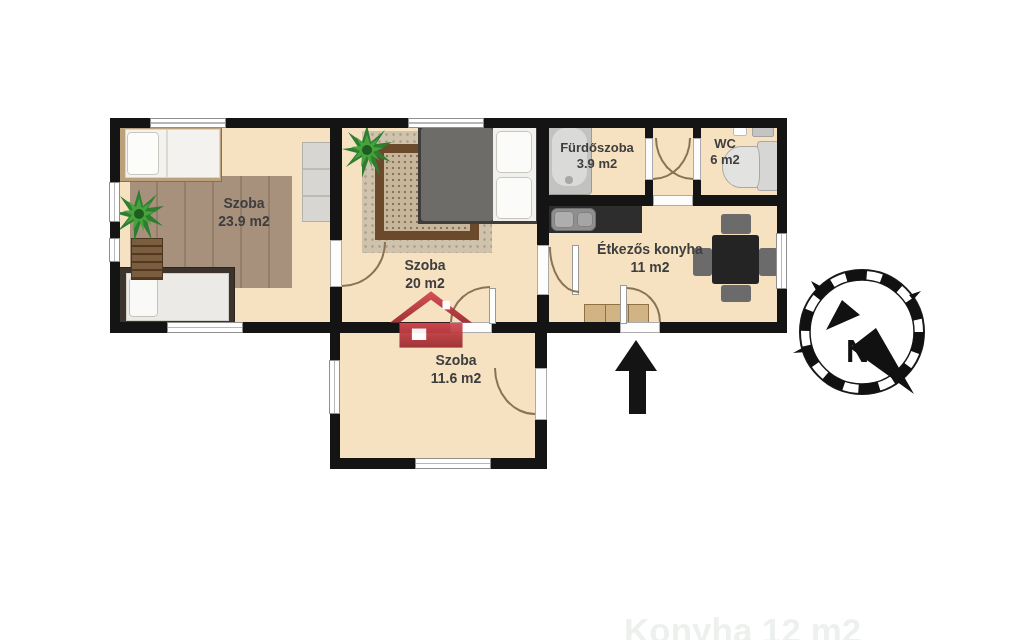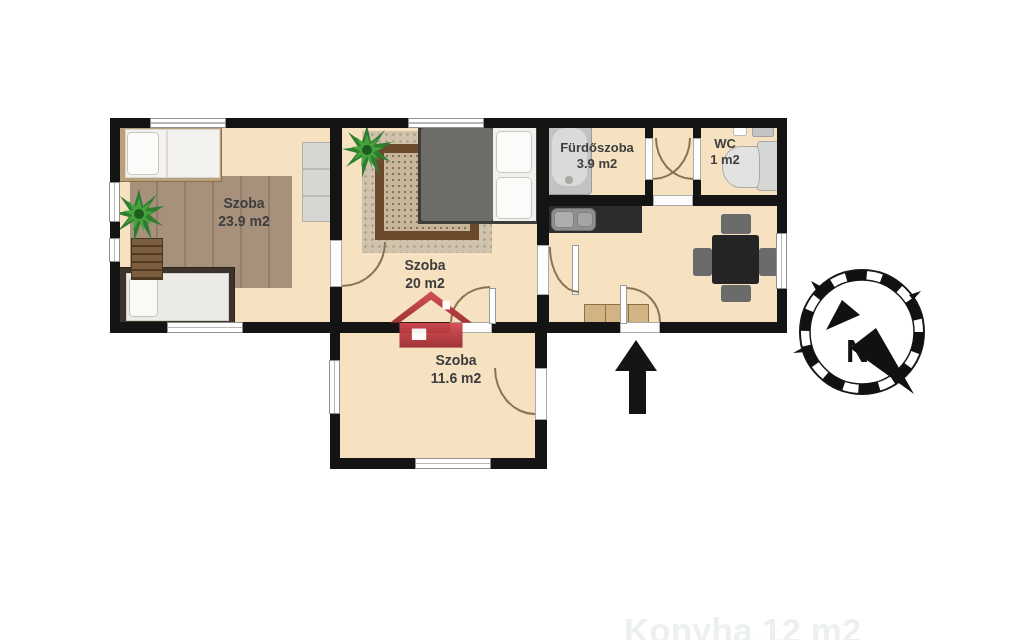--- a/index.html
+++ b/index.html
@@ -174,21 +174,25 @@
   <div class="room-label" style="left:386px;top:351px;width:140px;">
     <span>Szoba</span>
     <span>11.6 m2</span>
   </div>
   <div class="room-label lbl-sm" style="left:545px;top:140px;width:104px;">
     <span>Fürdőszoba</span>
     <span>3.9 m2</span>
   </div>
   <div class="room-label lbl-sm" style="left:697px;top:136px;width:56px;">
     <span>WC</span>
-    <span>1 m2</span>
+    <span>6 m2</span>
+  </div>
+  <div class="room-label" style="left:577px;top:240px;width:146px;">
+    <span>Étkezős konyha</span>
+    <span>11 m2</span>
   </div>
 
   <svg class="logo" style="left:388px;top:286px;" width="86" height="64" viewBox="0 0 90 66">
     <defs>
       <linearGradient id="redg" x1="0" y1="0" x2="0" y2="1">
         <stop offset="0" stop-color="#d4494f"></stop>
           <stop offset="1" stop-color="#9c2b31"></stop>
       </linearGradient>
     </defs>
     <polygon points="2,38 45,5 88,38 78,38 45,14 12,38" fill="url(#redg)"></polygon>

